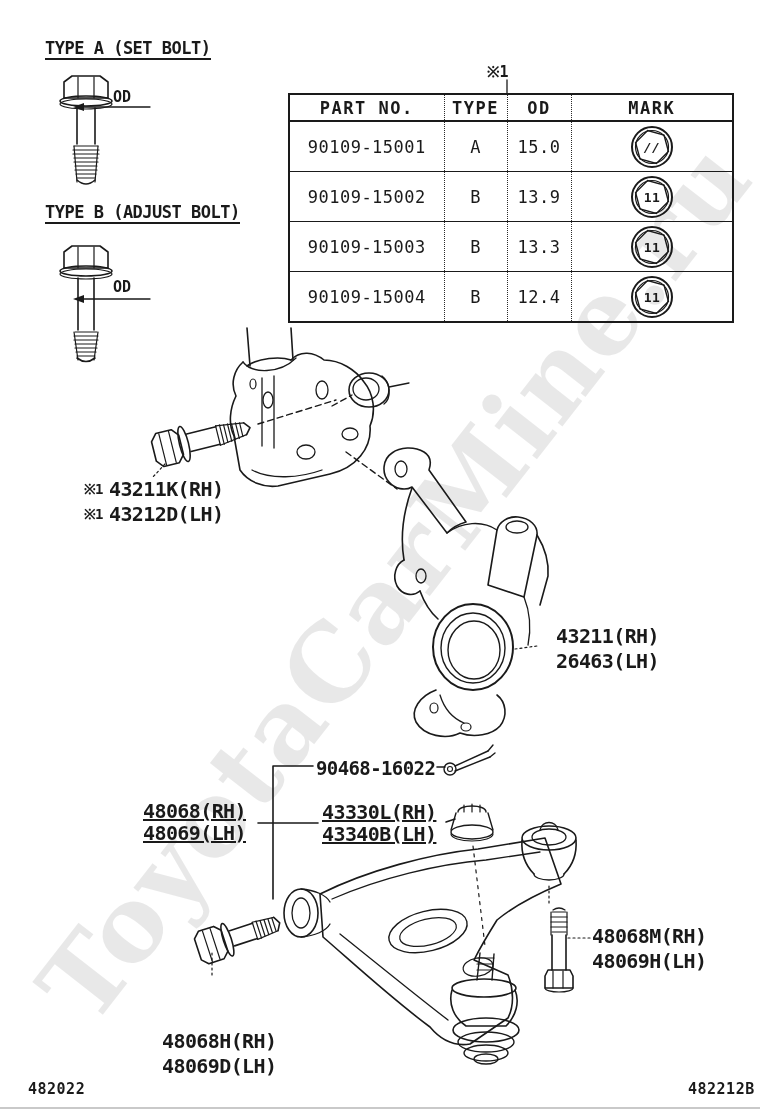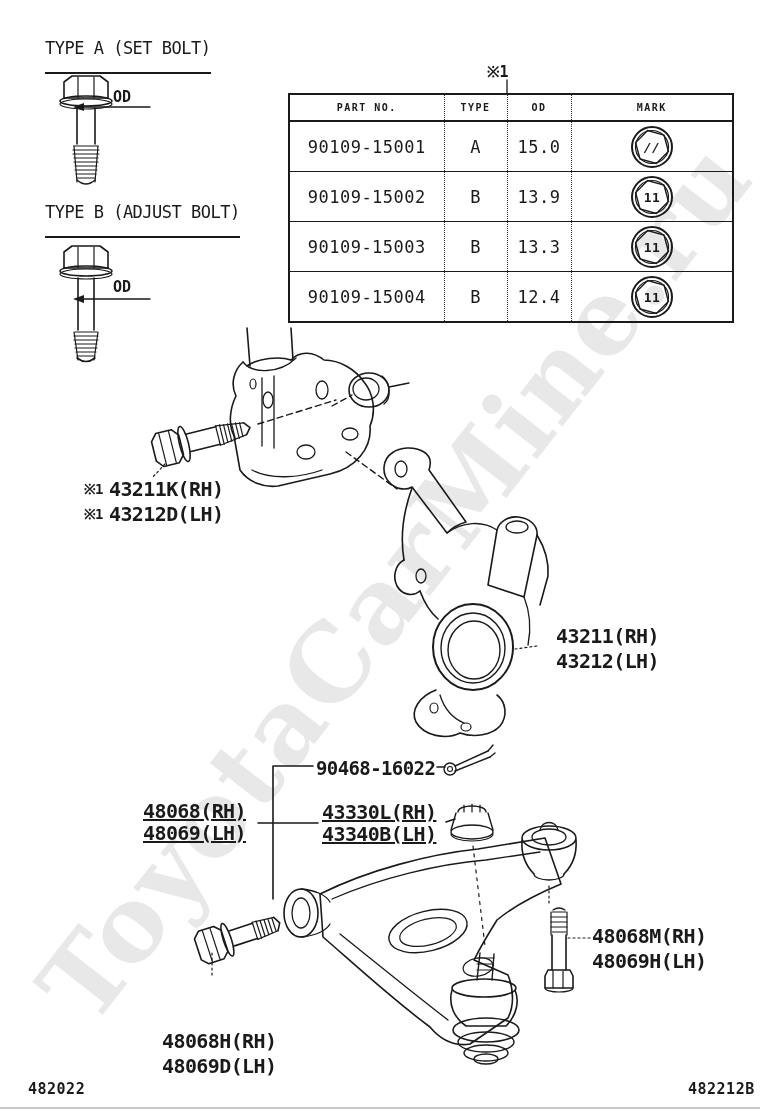--- a/index.html
+++ b/index.html
@@ -9,40 +9,40 @@
   }
   .abs{position:absolute;white-space:nowrap;}
   .watermark{
     position:absolute;left:-230px;top:520px;width:1250px;text-align:center;
     transform:rotate(-52deg);transform-origin:center;
     font-family:"DejaVu Serif",serif;font-weight:bold;font-size:104px;
     letter-spacing:2px;color:rgba(0,0,0,0.09);pointer-events:none;z-index:1;
   }
   .art{position:absolute;left:0;top:0;z-index:2;}
   .txt{z-index:3;}
-  .heading{font-size:17px;font-weight:normal;letter-spacing:-0.5px;border-bottom:2px solid #1a1a1a;padding-bottom:14px;}
+  .heading{font-size:17px;font-weight:bold;letter-spacing:-0.5px;border-bottom:2px solid #1a1a1a;padding-bottom:0;}
   .od{font-size:15px;font-weight:bold;}
   .refmark{font-size:15px;font-weight:bold;}
   .callout{font-size:20px;font-weight:bold;letter-spacing:-0.6px;line-height:25px;}
   .callout.tight{line-height:22px;text-decoration:underline;}
   .callout .small-ref{font-size:14px;font-weight:bold;vertical-align:2px;margin-right:6px;}
   .pin-label{font-size:19px;font-weight:bold;letter-spacing:-0.6px;}
   .footer{font-size:15px;letter-spacing:0.5px;font-weight:bold;}
   table.spec{
     position:absolute;left:288px;top:93px;z-index:3;
     border-collapse:collapse;table-layout:fixed;background:transparent;
     border:2.5px solid #1a1a1a;
   }
   table.spec th,table.spec td{
     border-left:1.5px dotted #2a2a2a;border-top:1.5px solid #1a1a1a;
     text-align:center;vertical-align:middle;padding:0;
   }
   table.spec th:first-child,table.spec td:first-child{border-left:none;}
   table.spec tr:first-child th{border-top:none;}
-  table.spec th{height:25px;font-size:10px;font-weight:bold;letter-spacing:1.5px;}
+  table.spec th{height:25px;font-size:17px;font-weight:bold;letter-spacing:1.5px;}
   table.spec thead th{border-bottom:2px solid #1a1a1a;}
   table.spec td{height:49px;font-size:17px;letter-spacing:0.5px;}
   .col-part{width:155px;}.col-type{width:63px;}.col-od{width:64px;}.col-mark{width:162px;}
   .markcell{display:flex;align-items:center;justify-content:center;height:100%;}
   .bottomline{position:absolute;left:0;top:1107px;width:760px;height:2px;background:#c9c9c9;z-index:3;}
 </style>
 </head>
 <body>
 
 <div class="page">
@@ -302,21 +302,21 @@
   </table>
 
 
   <div class="abs txt callout" style="left:84px;top:477px;">
     <div><span class="small-ref">※1</span><span>43211K(RH)</span></div>
     <div><span class="small-ref">※1</span><span>43212D(LH)</span></div>
   </div>
 
   <div class="abs txt callout" style="left:556px;top:624px;">
     <div>43211(RH)</div>
-    <div>43212(LH)</div>
+    <div>26463(LH)</div>
   </div>
 
   <div class="abs txt pin-label" style="left:316px;top:757px;">90468-16022</div>
 
   <div class="abs txt callout tight" style="left:143px;top:800px;">
     <div>48068(RH)</div>
     <div>48069(LH)</div>
   </div>
 
   <div class="abs txt callout tight" style="left:322px;top:801px;">

